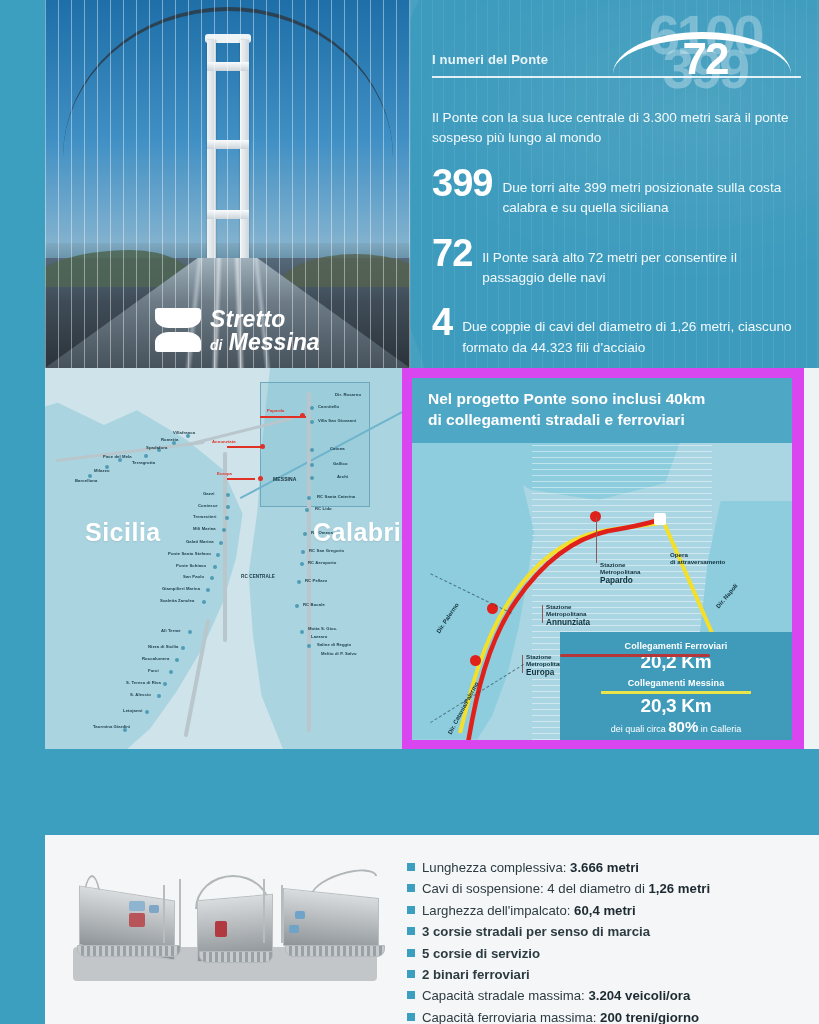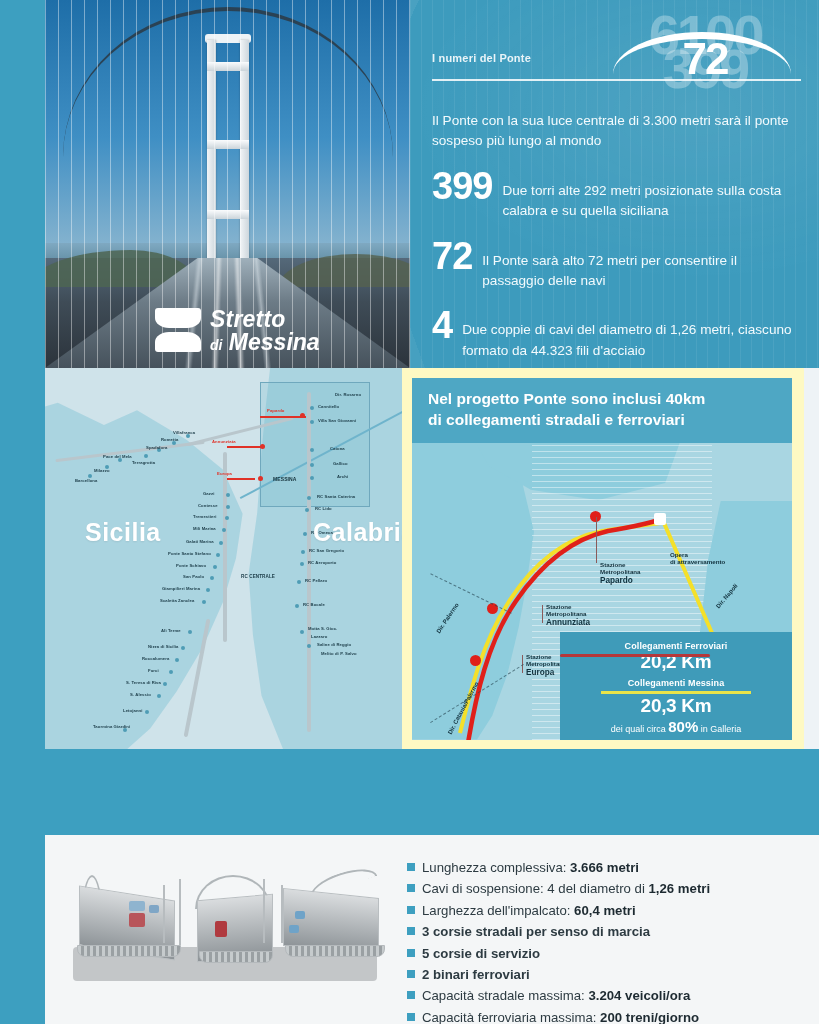--- a/index.html
+++ b/index.html
@@ -166,22 +166,22 @@
     border-left-color:transparent; border-right-color:transparent; border-bottom:none;
   }
   .watermark .w-72 {
     position:absolute; left:0; right:0; top:38px;
     text-align:center; font-size:44px; font-weight:bold; color:#fff;
     letter-spacing:-2px;
   }
 
   .numbers-head {
     position:relative;
-    padding:52px 0 15px 22px;
-    font-size:11px; font-weight:bold; letter-spacing:.2px;
+    padding:52px 0 9px 22px;
+    font-size:13px; font-weight:bold; letter-spacing:.2px;
     color:#e9f4f8;
   }
   .numbers-rule {
     position:relative;
     margin:0 18px 0 22px; height:2px; background:rgba(255,255,255,.85);
   }
   .stats { position:relative; padding:16px 26px 0 22px; }
   .stat { margin-bottom:15px; }
   .stat .big {
     font-size:38px; font-weight:bold; line-height:1.0;
@@ -251,21 +251,21 @@
     font-weight:bold; letter-spacing:.1px;
   }
   .geo-lbl.red { color:#e03127; }
   .geo-lbl.messina { font-size:5px; color:#143039; }
   .geo-lbl.big { font-size:4.6px; }
   .geo-redline { position:absolute; background:#e03127; }
 
   
   .proj {
     position:relative; width:402px; height:381px;
-    background:#fef9c3; padding:10px 12px 12px 10px;
+    background:#d946ef; padding:10px 12px 12px 10px;
   }
   .proj-inner { position:relative; width:100%; height:100%; }
   .proj-head {
     background:#4ea7c4; color:#fff; padding:11px 14px 12px 16px;
     font-size:15.5px; font-weight:bold; line-height:1.34;
   }
   .proj-map {
     position:relative; height:calc(100% - 62px);
     background:#a9d6e2; overflow:hidden;
   }
@@ -446,21 +446,21 @@
 
       <div class="numbers-head">I numeri del Ponte</div>
       <div class="numbers-rule"></div>
 
       <div class="stats">
         <div class="stat">
           <div class="txt">Il  Ponte con la sua luce centrale di 3.300 metri sarà il ponte sospeso più lungo al mondo</div>
         </div>
         <div class="stat">
           <span class="big">399</span>
-          <div class="txt">Due torri alte 292 metri posizionate sulla costa calabra e su quella siciliana</div>
+          <div class="txt">Due torri alte 399 metri posizionate sulla costa calabra e su quella siciliana</div>
         </div>
         <div class="stat">
           <span class="big">72</span>
           <div class="txt">Il Ponte sarà alto 72 metri per consentire il passaggio delle navi</div>
         </div>
         <div class="stat">
           <span class="big">4</span>
           <div class="txt">Due coppie di cavi del diametro di 1,26 metri, ciascuno formato da 44.323 fili d'acciaio</div>
         </div>
       </div>

